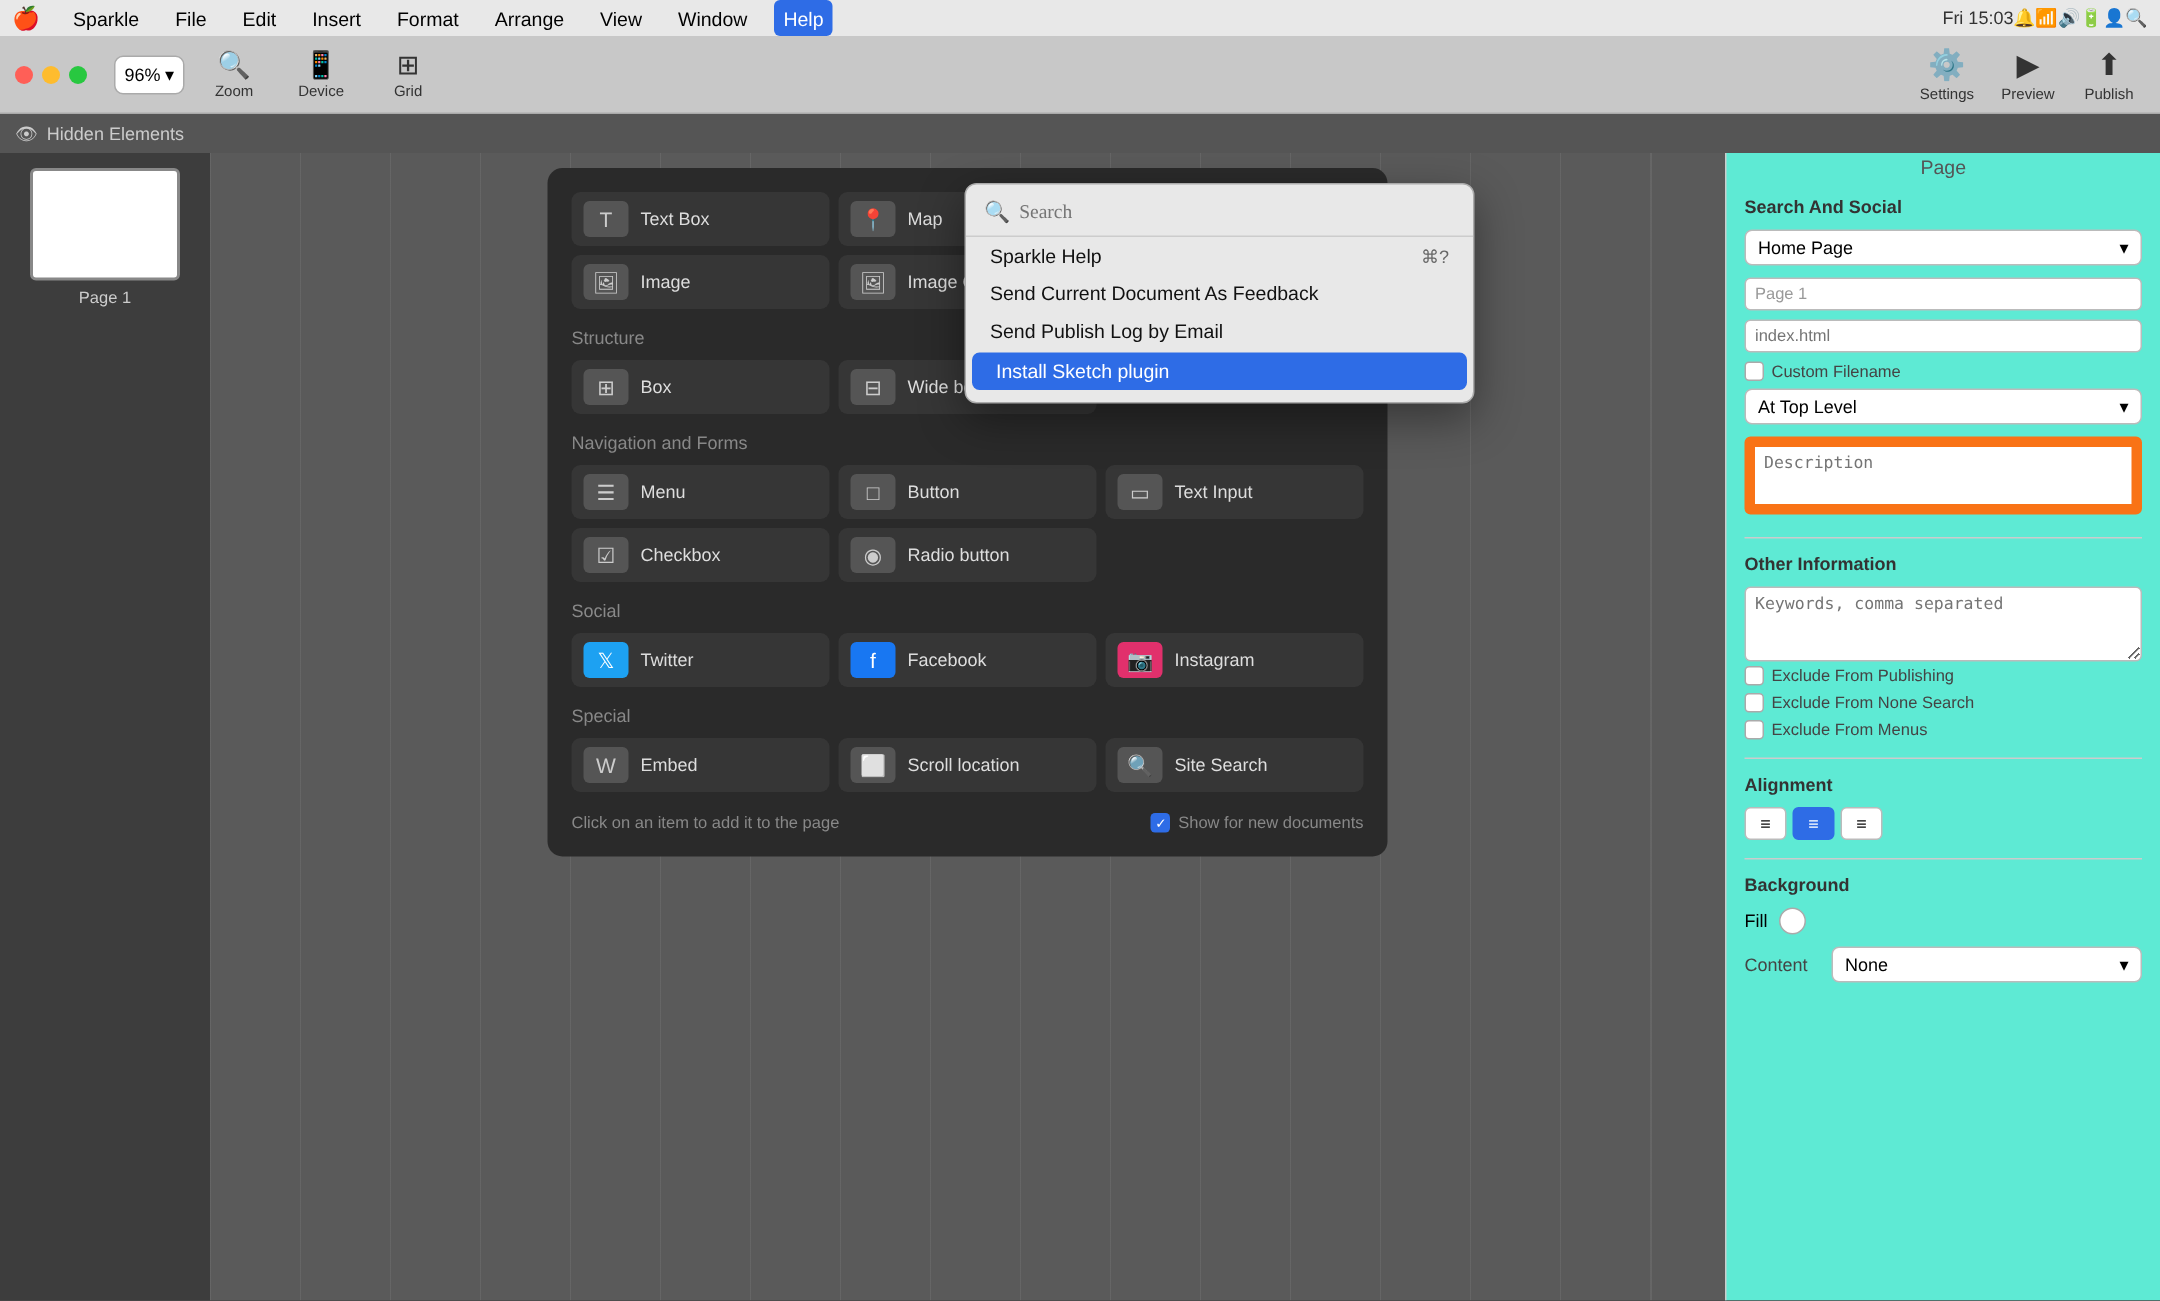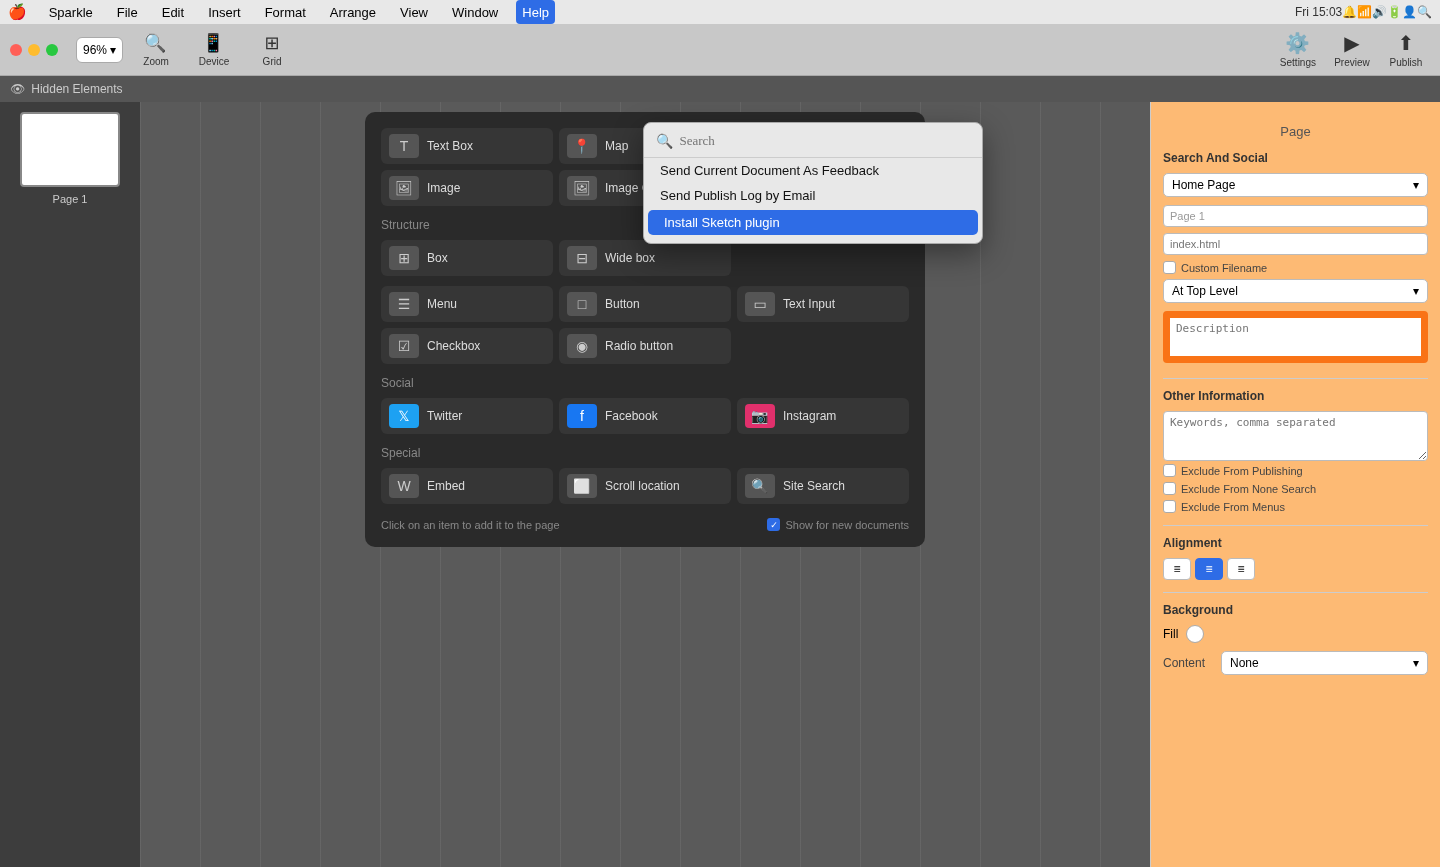--- a/index.html
+++ b/index.html
@@ -266,23 +266,23 @@
       display: flex;
       align-items: center;
       justify-content: center;
       font-size: 9px;
       color: #fff;
     }
 
     
     .right-sidebar {
       width: 290px;
-      background: #fdba74;
+      background: #5eead4;
       border-left: 1px solid #ccc;
-      padding: 22px 12px;
+      padding: 2px 12px;
       overflow-y: auto;
       font-size: 12px;
     }
     .right-tabs {
       display: flex;
       justify-content: center;
       margin-bottom: 12px;
       font-size: 13px;
       font-weight: 500;
       color: #555;
@@ -577,20 +577,21 @@
         <div class="insert-item">
           <div class="insert-item-icon">⊞</div>
           <span class="insert-item-label">Box</span>
         </div>
         <div class="insert-item">
           <div class="insert-item-icon">⊟</div>
           <span class="insert-item-label">Wide box</span>
         </div>
       </div>
 
+      <div class="insert-section-title">Navigation and Forms</div>
       <div class="insert-grid" style="margin-bottom:10px;">
         <div class="insert-item">
           <div class="insert-item-icon">☰</div>
           <span class="insert-item-label">Menu</span>
         </div>
         <div class="insert-item">
           <div class="insert-item-icon">□</div>
           <span class="insert-item-label">Button</span>
         </div>
         <div class="insert-item">
@@ -645,20 +646,24 @@
           <div class="checkbox-blue">✓</div>
           <span>Show for new documents</span>
         </div>
       </div>
     </div>
 
     <div class="help-dropdown">
       <div class="help-search-row">
         <span class="help-search-icon">🔍</span>
         <input class="help-search-input" type="text" placeholder="Search" style="">
+      </div>
+      <div class="help-menu-item">
+        <span>Sparkle Help</span>
+        <span class="help-shortcut">⌘?</span>
       </div>
       <div class="help-menu-item">
         <span>Send Current Document As Feedback</span>
       </div>
       <div class="help-menu-item">
         <span>Send Publish Log by Email</span>
       </div>
       <div class="help-menu-item highlighted">
         <span>Install Sketch plugin</span>
       </div>

